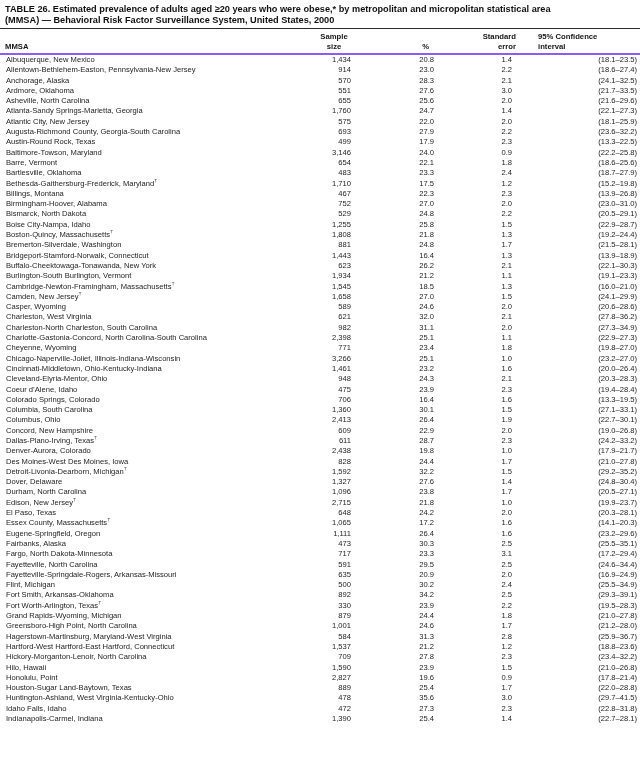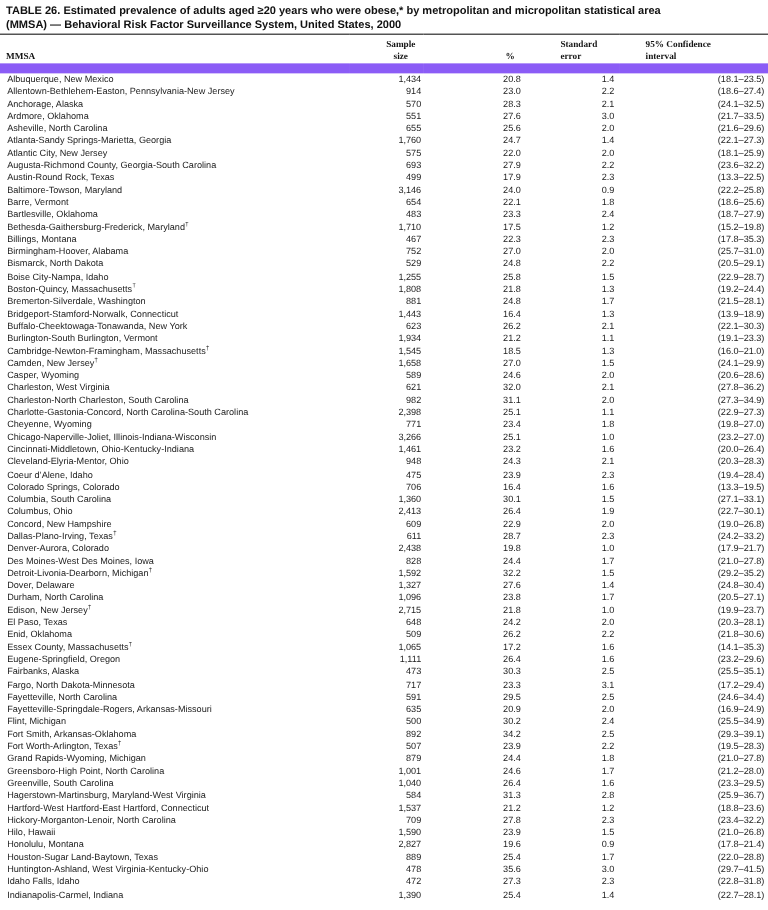--- a/index.html
+++ b/index.html
@@ -38,29 +38,28 @@
   col.c3 { width: 82px; }
   col.c4 { width: 81px; }
   col.c5 { width: 124px; }
   thead th {
     font-weight: bold;
     font-size: 7.7px;
     line-height: 9.5px;
     vertical-align: bottom;
     padding: 3px 0 2px 0;
     border-top: 1.5px solid #2b2b2b;
-    border-bottom: 8px solid #8b5cf6;
+    border-bottom: 2px solid #8b5cf6;
     white-space: pre-line;
     color: #151515;
-    font-family: Liberation Serif, serif;
   }
   th.h-mmsa { text-align: left; padding-left: 5px; }
   th.h-sample { text-align: center; padding-left: 24px; }
   th.h-pct { text-align: right; padding-right: 6px; }
-  th.h-se { text-align: left; padding-left: 32px; }
+  th.h-se { text-align: right; padding-left: 32px; }
   th.h-ci { text-align: left; padding-left: 22px; }
   tbody td {
     font-size: 7.6px;
     line-height: 10.3px;
     height: 10.3px;
     padding: 0;
     white-space: nowrap;
     overflow: hidden;
     color: #1c1c1c;
   }
@@ -194,28 +193,28 @@
           <td class="c-sample">1,710</td>
           <td class="c-pct">17.5</td>
           <td class="c-se">1.2</td>
           <td class="c-ci">(15.2–19.8)</td>
         </tr>
         <tr>
           <td class="c-mmsa">Billings, Montana</td>
           <td class="c-sample">467</td>
           <td class="c-pct">22.3</td>
           <td class="c-se">2.3</td>
-          <td class="c-ci">(17.8–35.3)</td>
+          <td class="c-ci">(13.9–26.8)</td>
         </tr>
         <tr>
           <td class="c-mmsa">Birmingham-Hoover, Alabama</td>
           <td class="c-sample">752</td>
           <td class="c-pct">27.0</td>
           <td class="c-se">2.0</td>
-          <td class="c-ci">(25.7–31.0)</td>
+          <td class="c-ci">(23.0–31.0)</td>
         </tr>
         <tr>
           <td class="c-mmsa">Bismarck, North Dakota</td>
           <td class="c-sample">529</td>
           <td class="c-pct">24.8</td>
           <td class="c-se">2.2</td>
           <td class="c-ci">(20.5–29.1)</td>
         </tr>
         <tr>
           <td class="c-mmsa">Boise City-Nampa, Idaho</td>
@@ -414,32 +413,25 @@
           <td class="c-ci">(19.9–23.7)</td>
         </tr>
         <tr>
           <td class="c-mmsa">El Paso, Texas</td>
           <td class="c-sample">648</td>
           <td class="c-pct">24.2</td>
           <td class="c-se">2.0</td>
           <td class="c-ci">(20.3–28.1)</td>
         </tr>
         <tr>
-          <td class="c-mmsa">Enid, Oklahoma</td>
-          <td class="c-sample">509</td>
-          <td class="c-pct">26.2</td>
-          <td class="c-se">2.2</td>
-          <td class="c-ci">(21.8–30.6)</td>
-        </tr>
-        <tr>
           <td class="c-mmsa">Essex County, Massachusetts<sup class="dagger">†</sup></td>
           <td class="c-sample">1,065</td>
           <td class="c-pct">17.2</td>
           <td class="c-se">1.6</td>
-          <td class="c-ci">(14.1–35.3)</td>
+          <td class="c-ci">(14.1–20.3)</td>
         </tr>
         <tr>
           <td class="c-mmsa">Eugene-Springfield, Oregon</td>
           <td class="c-sample">1,111</td>
           <td class="c-pct">26.4</td>
           <td class="c-se">1.6</td>
           <td class="c-ci">(23.2–29.6)</td>
         </tr>
         <tr>
           <td class="c-mmsa">Fairbanks, Alaska</td>
@@ -478,47 +470,40 @@
         </tr>
         <tr>
           <td class="c-mmsa">Fort Smith, Arkansas-Oklahoma</td>
           <td class="c-sample">892</td>
           <td class="c-pct">34.2</td>
           <td class="c-se">2.5</td>
           <td class="c-ci">(29.3–39.1)</td>
         </tr>
         <tr>
           <td class="c-mmsa">Fort Worth-Arlington, Texas<sup class="dagger">†</sup></td>
-          <td class="c-sample">507</td>
+          <td class="c-sample">330</td>
           <td class="c-pct">23.9</td>
           <td class="c-se">2.2</td>
           <td class="c-ci">(19.5–28.3)</td>
         </tr>
         <tr>
           <td class="c-mmsa">Grand Rapids-Wyoming, Michigan</td>
           <td class="c-sample">879</td>
           <td class="c-pct">24.4</td>
           <td class="c-se">1.8</td>
           <td class="c-ci">(21.0–27.8)</td>
         </tr>
         <tr>
           <td class="c-mmsa">Greensboro-High Point, North Carolina</td>
           <td class="c-sample">1,001</td>
           <td class="c-pct">24.6</td>
           <td class="c-se">1.7</td>
           <td class="c-ci">(21.2–28.0)</td>
         </tr>
         <tr>
-          <td class="c-mmsa">Greenville, South Carolina</td>
-          <td class="c-sample">1,040</td>
-          <td class="c-pct">26.4</td>
-          <td class="c-se">1.6</td>
-          <td class="c-ci">(23.3–29.5)</td>
-        </tr>
-        <tr>
           <td class="c-mmsa">Hagerstown-Martinsburg, Maryland-West Virginia</td>
           <td class="c-sample">584</td>
           <td class="c-pct">31.3</td>
           <td class="c-se">2.8</td>
           <td class="c-ci">(25.9–36.7)</td>
         </tr>
         <tr>
           <td class="c-mmsa">Hartford-West Hartford-East Hartford, Connecticut</td>
           <td class="c-sample">1,537</td>
           <td class="c-pct">21.2</td>
@@ -533,21 +518,21 @@
           <td class="c-ci">(23.4–32.2)</td>
         </tr>
         <tr>
           <td class="c-mmsa">Hilo, Hawaii</td>
           <td class="c-sample">1,590</td>
           <td class="c-pct">23.9</td>
           <td class="c-se">1.5</td>
           <td class="c-ci">(21.0–26.8)</td>
         </tr>
         <tr>
-          <td class="c-mmsa">Honolulu, Montana</td>
+          <td class="c-mmsa">Honolulu, Point</td>
           <td class="c-sample">2,827</td>
           <td class="c-pct">19.6</td>
           <td class="c-se">0.9</td>
           <td class="c-ci">(17.8–21.4)</td>
         </tr>
         <tr>
           <td class="c-mmsa">Houston-Sugar Land-Baytown, Texas</td>
           <td class="c-sample">889</td>
           <td class="c-pct">25.4</td>
           <td class="c-se">1.7</td>

